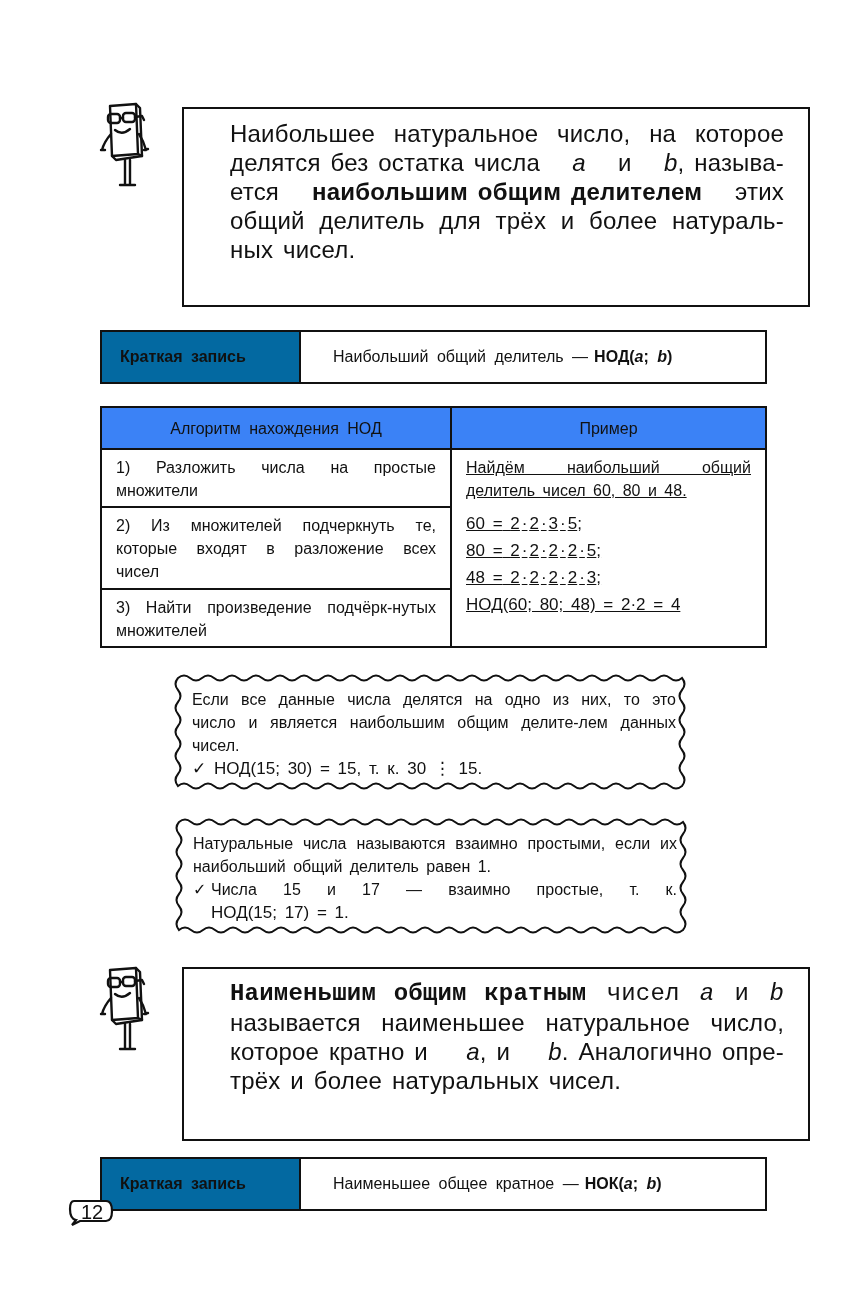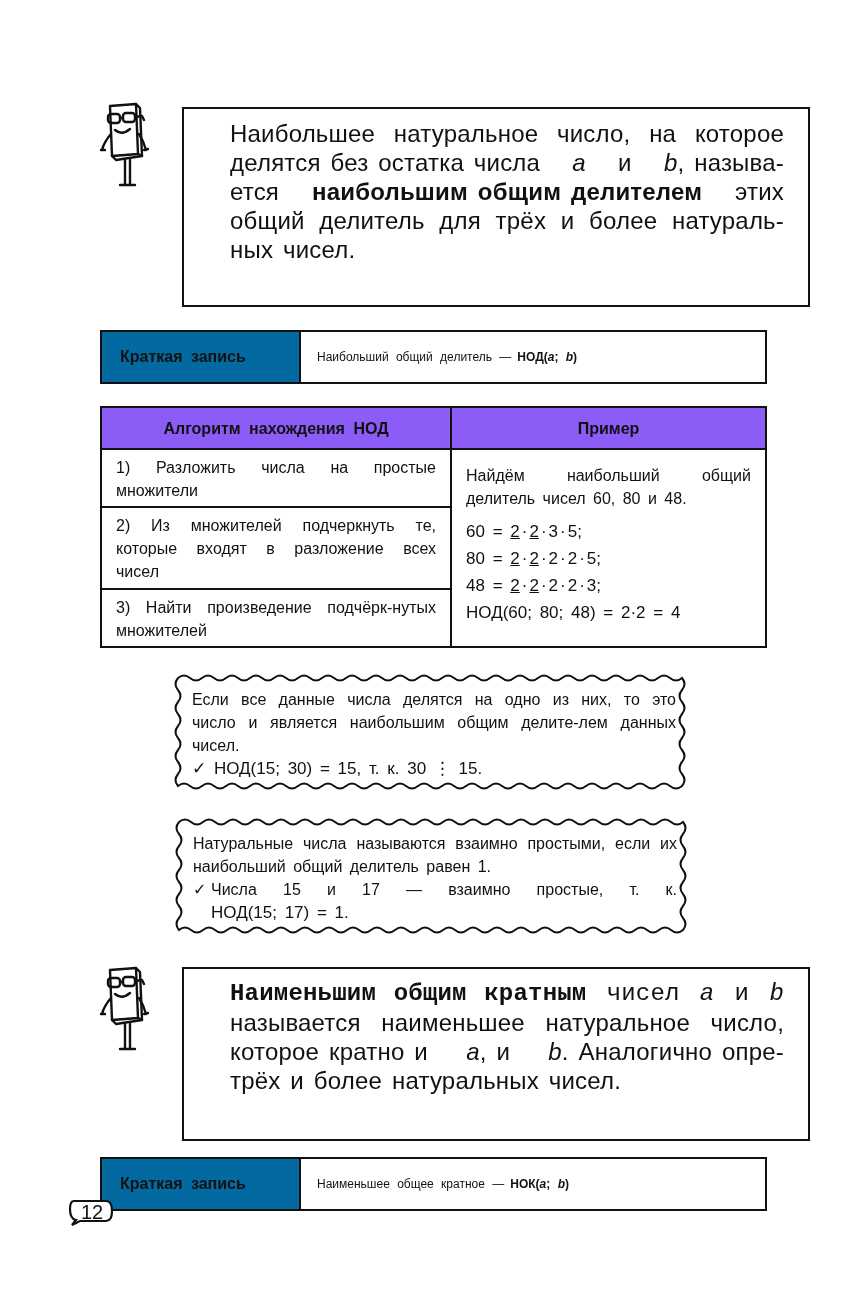--- a/index.html
+++ b/index.html
@@ -24,33 +24,33 @@
     .short-row {
       position: absolute; left: 100px; width: 667px; height: 54px;
       border: 2px solid #111; box-sizing: border-box; display: flex;
     }
     .short-row .label {
       width: 199px; background: #0369a1; border-right: 2px solid #111;
       font-weight: bold; font-size: 16px; display: flex; align-items: center;
       padding-left: 18px; box-sizing: border-box; word-spacing: 4px;
     }
     .short-row .value {
-      flex: 1; font-size: 12px; display: flex; align-items: center;
-      padding-left: 16px; word-spacing: 4px;
+      flex: 1; font-size: 16px; display: flex; align-items: center;
+      padding-left: 32px; word-spacing: 4px;
     }
     .short-row .value b { margin-left: 6px; }
 
     
     table.algo {
       position: absolute; left: 100px; top: 406px; width: 667px;
       border-collapse: collapse; font-size: 16px; line-height: 23px;
     }
     table.algo th {
-      background: #8b5cf6; border: 2px solid #111; height: 38px;
-      font-weight: bold; font-size: 16px; word-spacing: 4px;
+      background: #3b82f6; border: 2px solid #111; height: 38px;
+      font-weight: normal; font-size: 16px; word-spacing: 4px;
     }
     table.algo td {
       border: 2px solid #111; vertical-align: top; padding: 6px 14px 4px 14px;
       text-align: justify; word-spacing: 3px;
     }
     table.algo td.left { width: 320px; }
     .ex-line { white-space: nowrap; line-height: 27px; font-size: 17px; }
     .u { text-decoration: underline; }
     .dot { margin: 0 2px; }
 
@@ -114,21 +114,21 @@
 </div>
 
 <table class="algo">
   <tbody>
       <tr>
     <th>Алгоритм нахождения НОД</th>
     <th>Пример</th>
   </tr>
   <tr>
     <td class="left" style="height:42px;">1) Разложить числа на простые множители</td>
-    <td rowspan="3" style="padding-top:14px;">
+    <td rowspan="3" style="padding-top:6px;text-decoration:underline;">
       <div style="margin-bottom:8px;">Найдём наибольший общий делитель чисел 60, 80 и 48.</div>
       <div class="ex-line">
         <span>60 =</span>
         <span class="u">2</span><span class="dot">·</span><span class="u">2</span><span class="dot">·</span><span>3</span><span class="dot">·</span><span>5</span><span>;</span>
       </div>
       <div class="ex-line">
         <span>80 =</span>
         <span class="u">2</span><span class="dot">·</span><span class="u">2</span><span class="dot">·</span><span>2</span><span class="dot">·</span><span>2</span><span class="dot">·</span><span>5</span><span>;</span>
       </div>
       <div class="ex-line">

